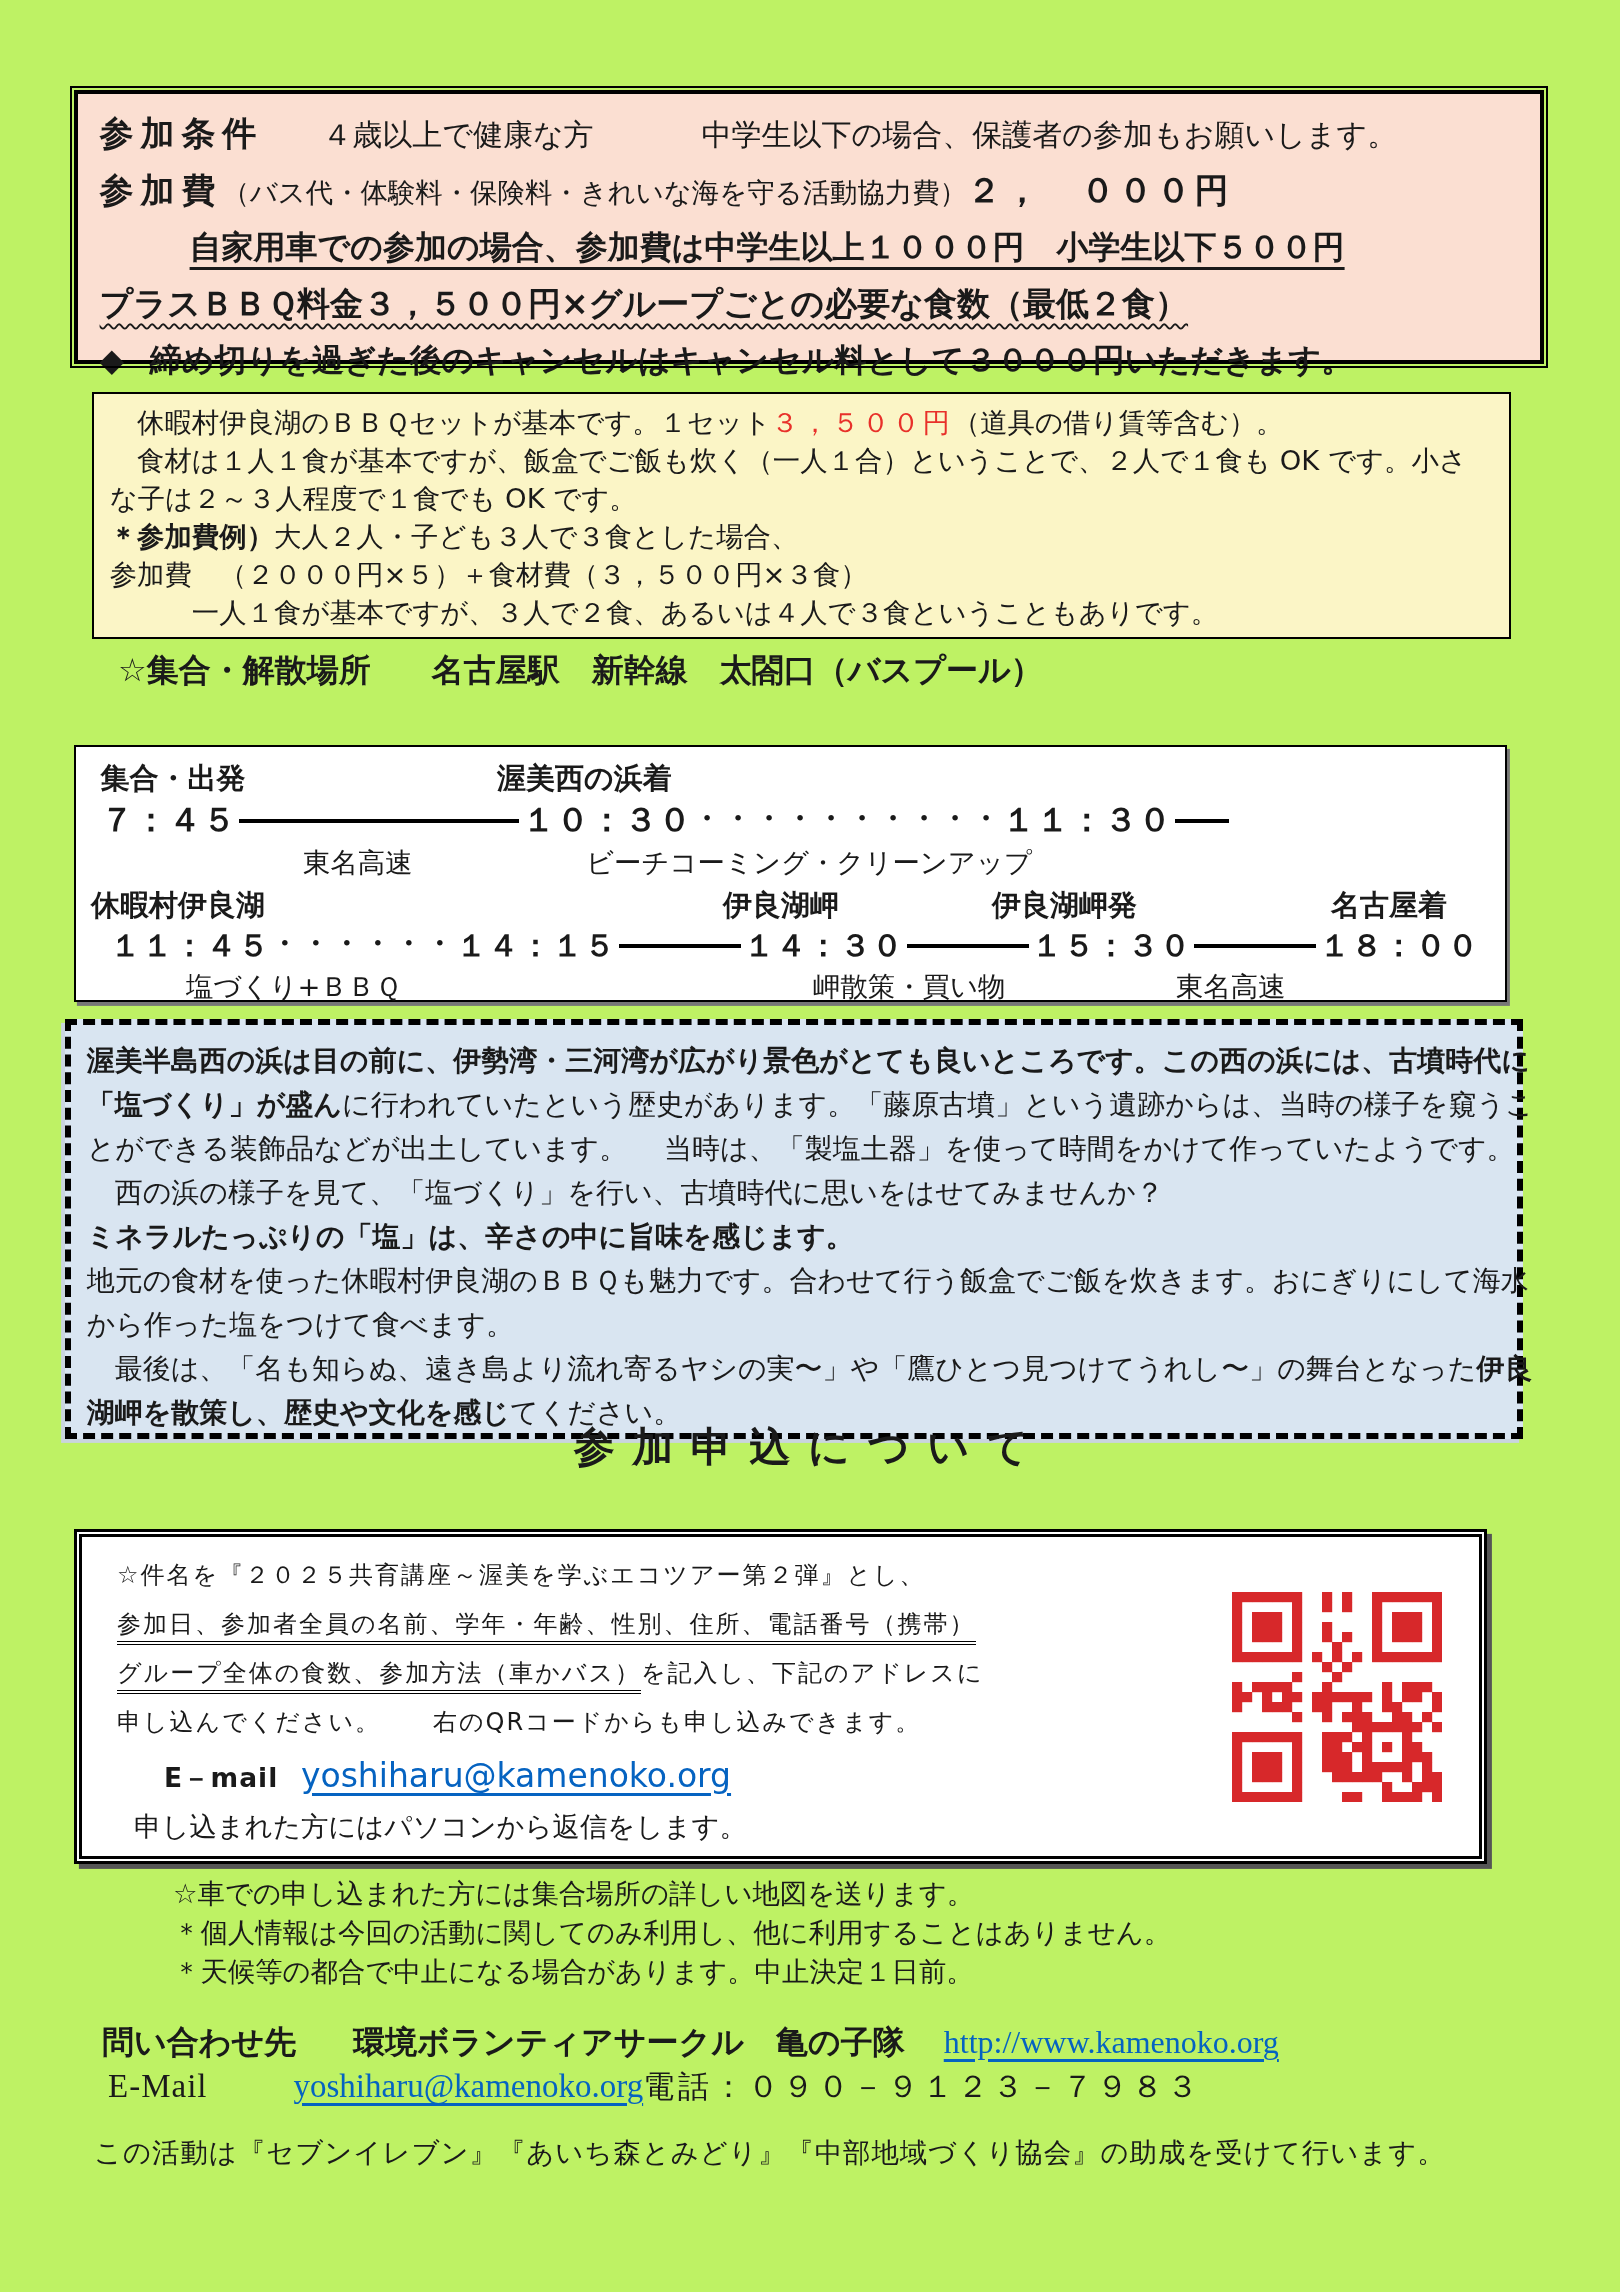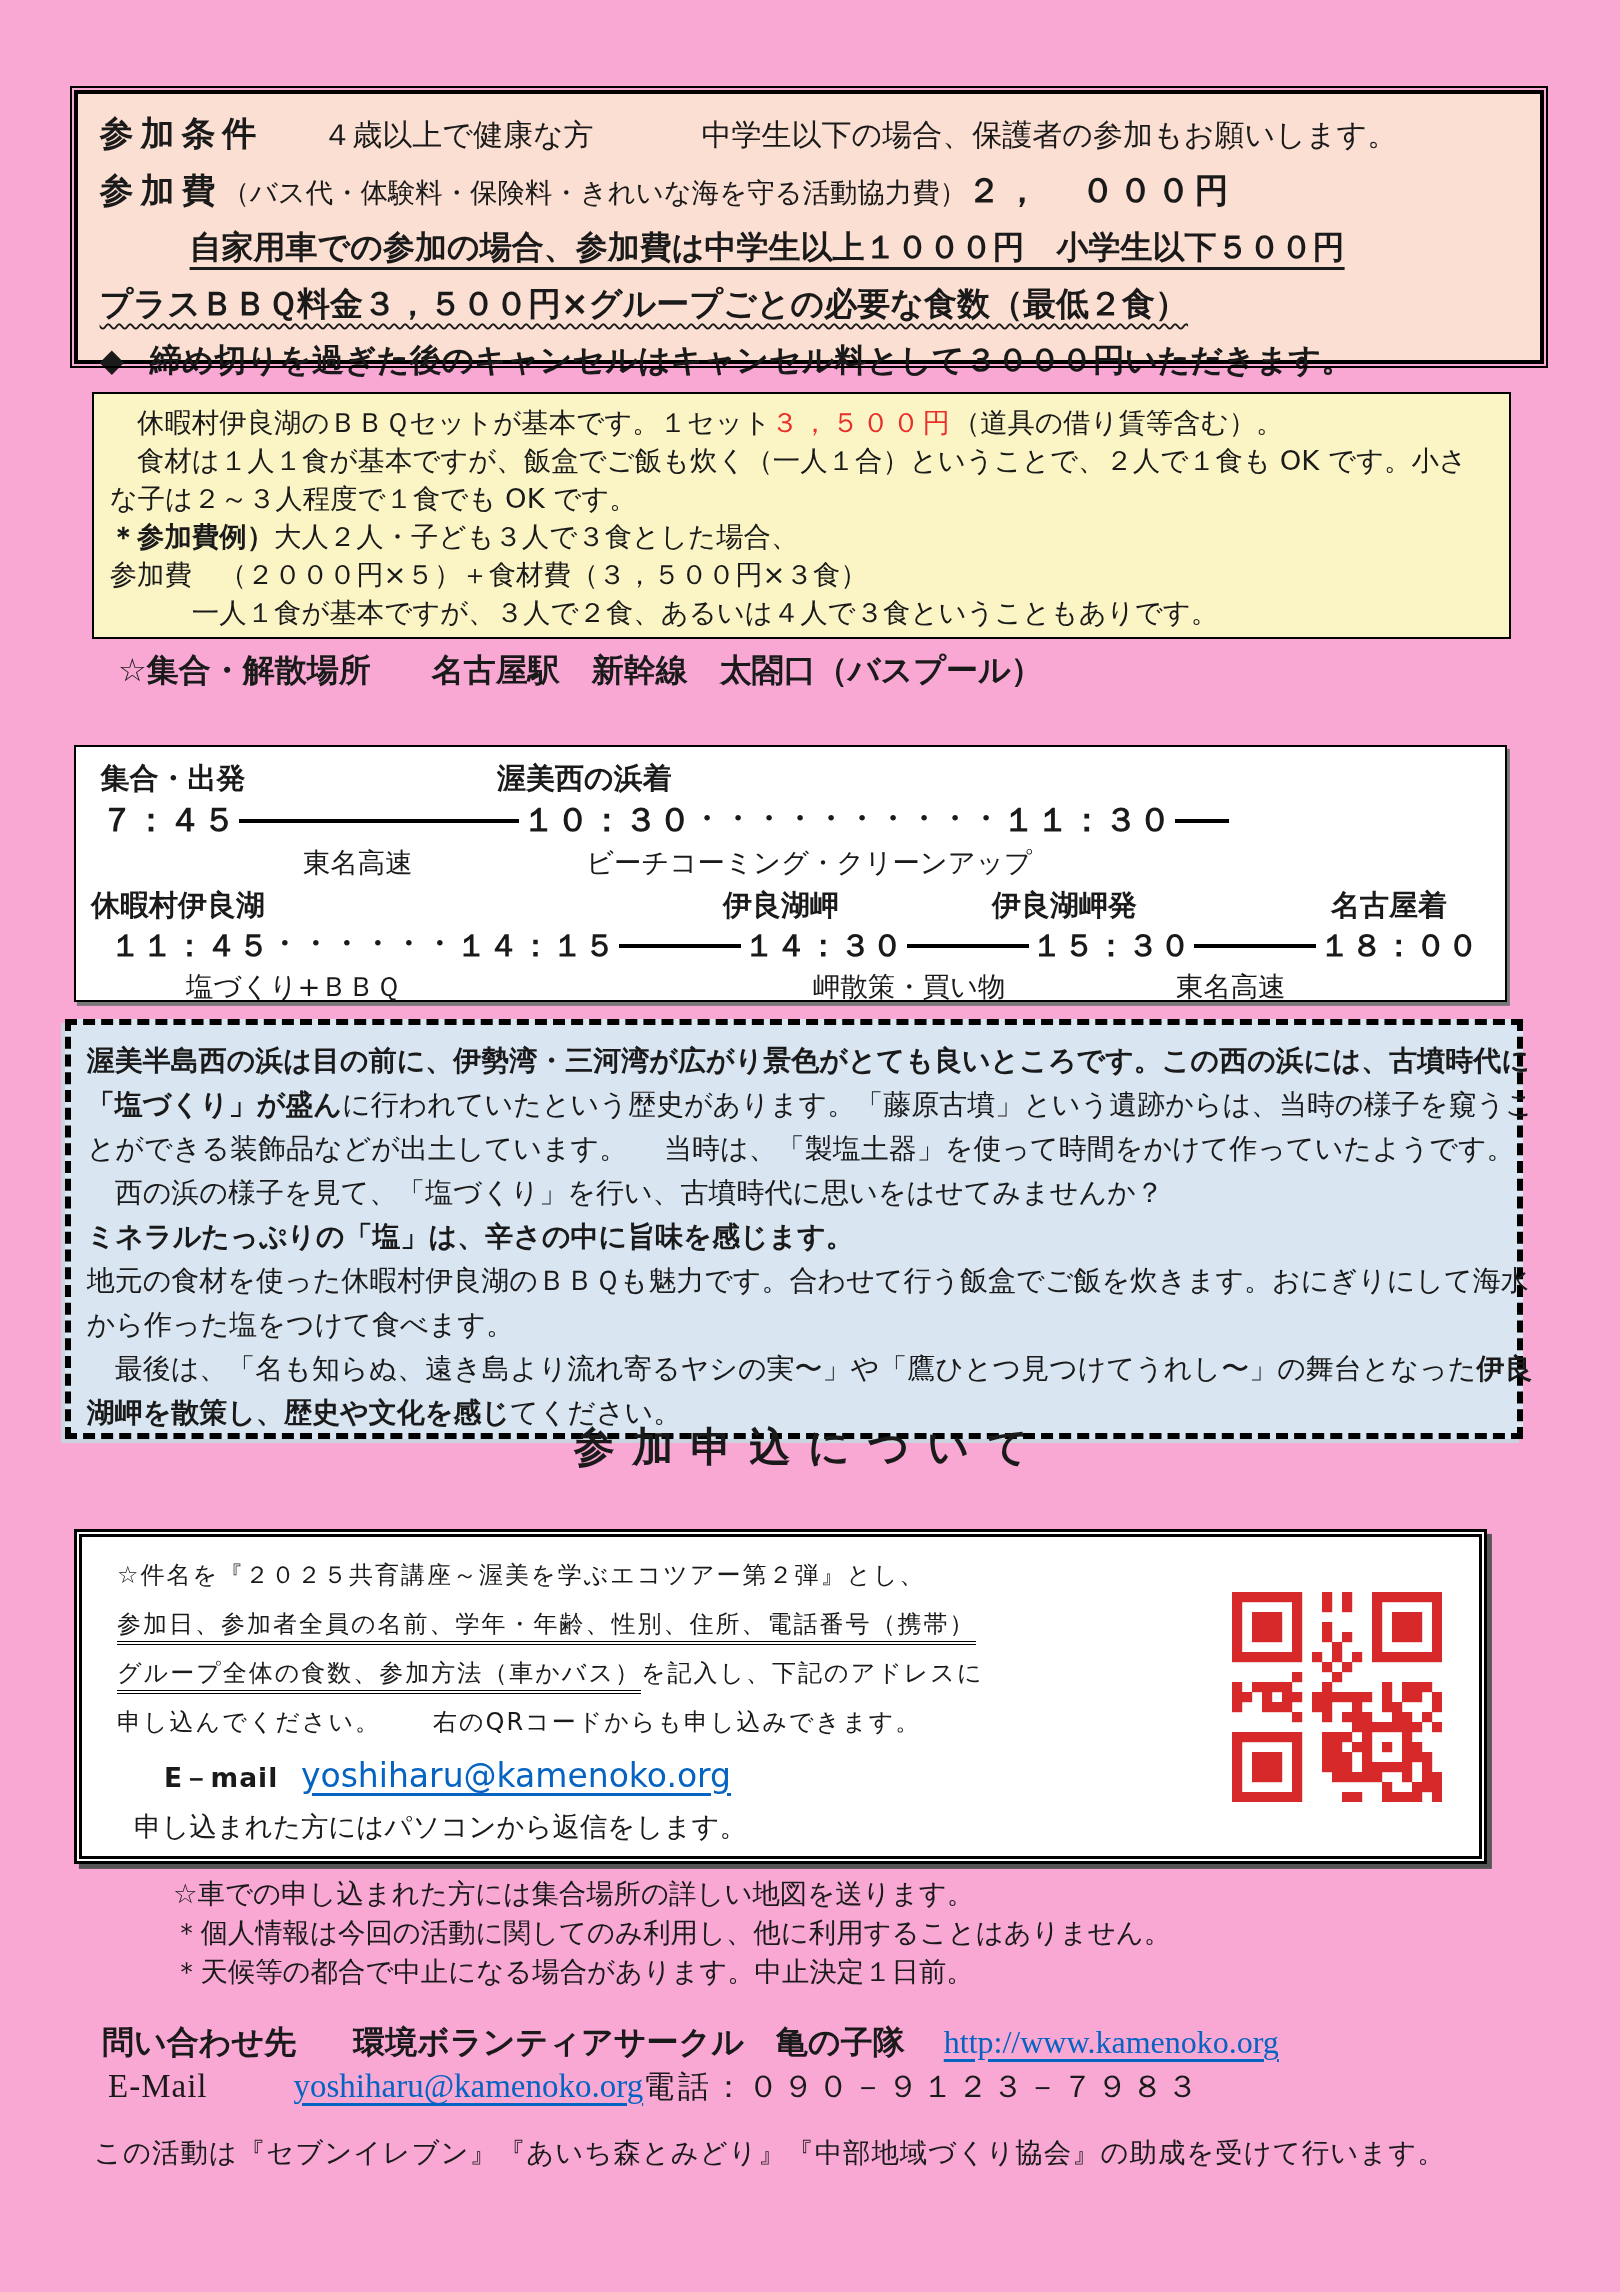--- a/index.html
+++ b/index.html
@@ -1,17 +1,17 @@
 <!DOCTYPE html>
 <html lang="ja"><head>
 <meta charset="utf-8">
 <style>
   html,body{margin:0;padding:0;background:#fff;}
   .page{
-    position:relative;width:1620px;height:2293px;background:#f9a8d4;overflow:hidden;
+    position:relative;width:1620px;height:2293px;background:#bef264;overflow:hidden;
     font-family:"DejaVu Sans","Liberation Sans",sans-serif;color:#1a1a1a;
   }
   .serif{font-family:"Liberation Serif","DejaVu Serif",serif;}
 
   
   .cond-box{
     position:absolute;left:74px;top:90px;width:1470px;height:274px;
     background:var(--pink,#fbdfd2);
     border:4.9px solid #000;outline:2px solid #000;outline-offset:2px;
     padding:13.7px 21.6px;box-sizing:border-box;

